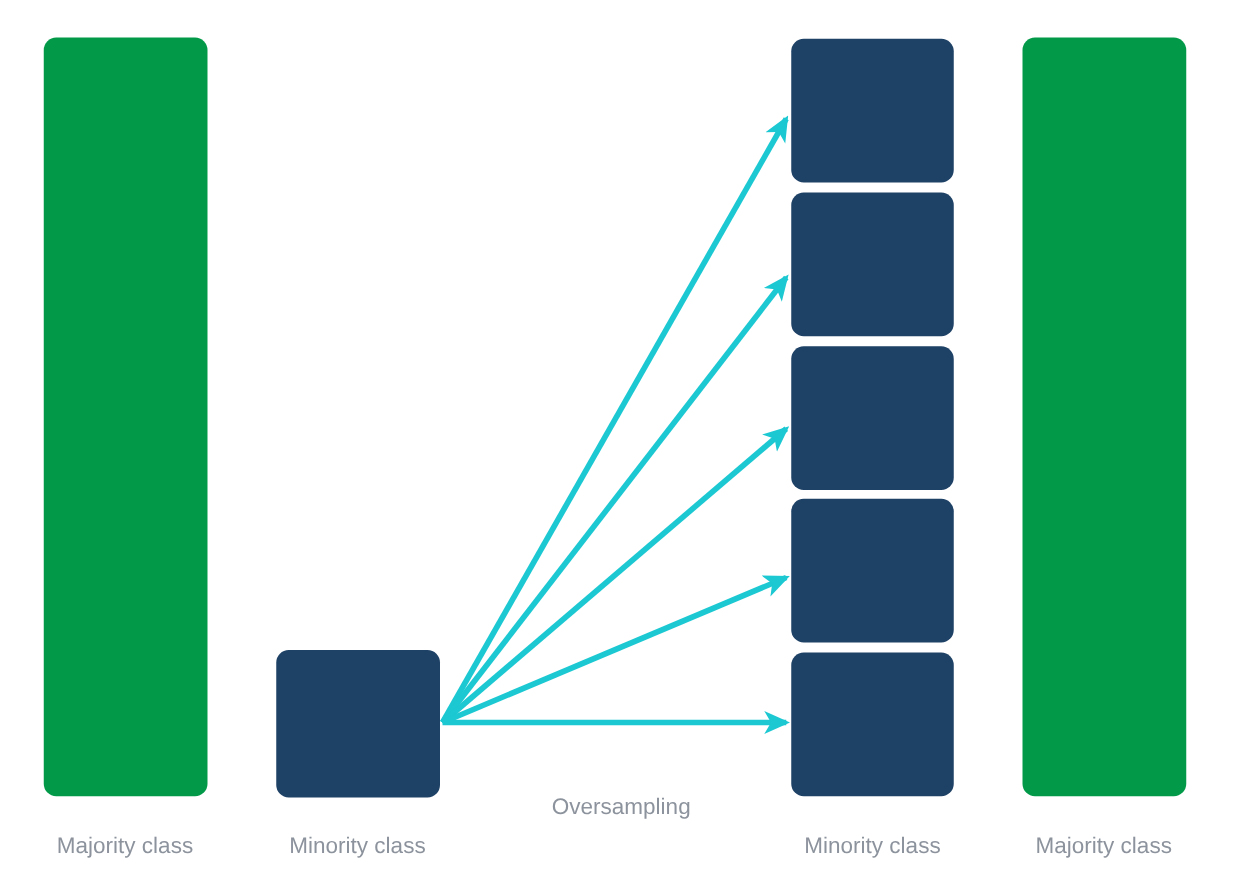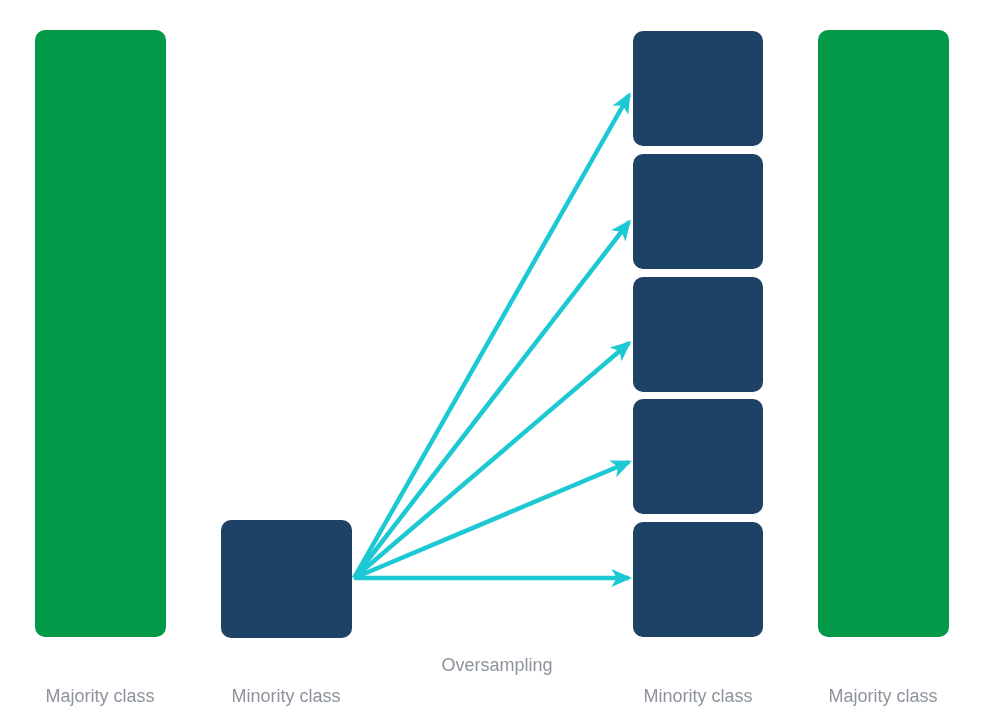--- a/index.html
+++ b/index.html
@@ -60,21 +60,20 @@
     pointer-events: none;
   }
   .label {
     position: absolute;
     transform: translateX(-50%);
     white-space: nowrap;
     font-size: 18px;
     line-height: 22px;
     color: var(--label-gray);
     text-align: center;
-    margin-top: 20px;
   }
   .label.majority-left   { left: 100px; top: 665px; }
   .label.minority-source { left: 286px; top: 665px; }
   .label.process         { left: 497px; top: 634px; }
   .label.minority-result { left: 698px; top: 665px; }
   .label.majority-right  { left: 883px; top: 665px; }
 </style>
 </head>
 <body>
 

